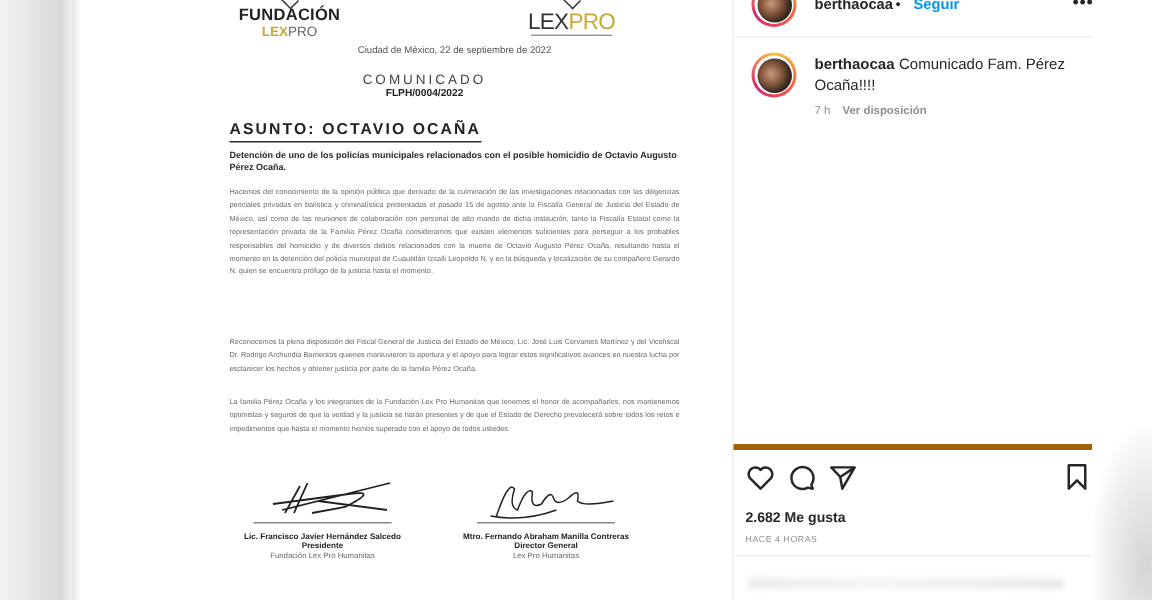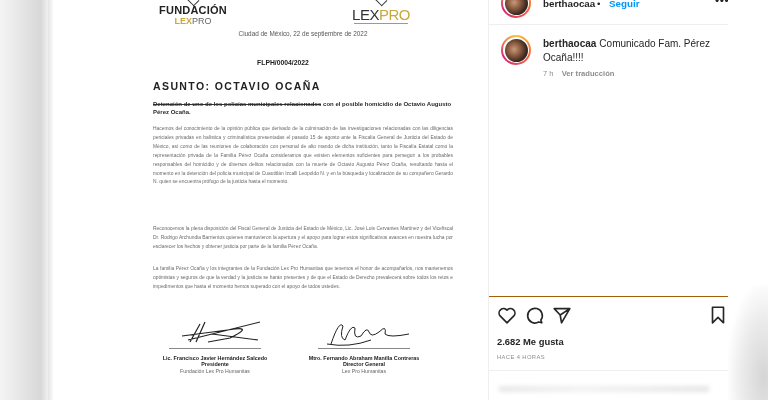--- a/index.html
+++ b/index.html
@@ -37,21 +37,21 @@
   .logo-right .t1 { font-size: 15px; line-height: 15px; margin-top: 3px; letter-spacing: -0.5px; }
   .logo-right .t1 .lex { color: #333; }
   .logo-right .t1 .pro { color: #c9a83a; }
   .logo-right .tag { font-size: 3px; color: #888; border-top: 0.5px solid #999; margin: 1px 4px 0; height: 3px; }
 
   .city-date { position: absolute; left: 140px; top: 30px; width: 200px; font-size: 6.4px; color: #555; text-align: center; }
 
   .comunicado { position: absolute; left: 0; top: 48px; width: 440px; text-align: center; font-size: 9px; letter-spacing: 2px; color: #444; }
   .folio { position: absolute; left: 0; top: 59px; width: 440px; text-align: center; font-size: 6.8px; font-weight: bold; color: #222; }
 
-  .asunto { position: absolute; left: 90px; top: 80px; font-size: 10.5px; font-weight: bold; letter-spacing: 1.4px; color: #222; border-bottom: 1.3px solid #333; padding-bottom: 12px; }
+  .asunto { position: absolute; left: 90px; top: 80px; font-size: 10.5px; font-weight: bold; letter-spacing: 1.4px; color: #222; border-bottom: 1.3px solid #333; padding-bottom: 2px; }
 
   .subject-text { position: absolute; left: 90px; top: 101px; width: 300px; font-size: 6px; line-height: 7.8px; font-weight: bold; color: #2a2a2a; }
 
   .para { position: absolute; left: 90px; width: 300px; font-size: 4.9px; line-height: 8.9px; color: #6a6a6a; text-align: justify; filter: blur(0.35px); }
   .p1 { top: 125px; }
   .p2 { top: 225px; }
   .p3 { top: 265px; }
 
   .sig { position: absolute; top: 318px; width: 140px; text-align: center; }
   .sig-left { left: 82px; }
@@ -81,21 +81,21 @@
   .follow { position: absolute; left: 120px; top: -2px; font-size: 9.8px; font-weight: bold; color: #0095f6; }
   .more { position: absolute; left: 226px; top: -6px; font-size: 12px; color: #262626; letter-spacing: 0.5px; }
 
   .comment { position: absolute; left: 0; top: 25px; width: 240px; }
   .comment .avatar { left: 12px; top: 10px; }
   .comment-text { position: absolute; left: 54px; top: 12px; width: 180px; font-size: 10px; line-height: 14px; color: #262626; }
   .comment-text .u { font-weight: bold; margin-right: 3px; }
   .comment-meta { position: absolute; left: 54px; top: 44px; font-size: 7.6px; color: #8e8e8e; white-space: nowrap; }
   .comment-meta .tr { margin-left: 6px; font-weight: bold; }
 
-  .actions { position: absolute; left: 0; top: 296px; width: 240px; height: 75px; border-top: 1px solid #a16207; border-bottom: 1px solid #efefef; }
+  .actions { position: absolute; left: 0; top: 296px; width: 240px; height: 75px; border-top: 4px solid #a16207; border-bottom: 1px solid #efefef; }
   .act-icon { position: absolute; top: 7px; width: 22px; height: 22px; }
   .heart { left: 7px; }
   .bubble { left: 34px; }
   .send { left: 62px; }
   .bookmark { left: 218px; }
   .likes { position: absolute; left: 8px; top: 39px; font-size: 9.4px; font-weight: bold; color: #262626; }
   .time { position: absolute; left: 8px; top: 57px; font-size: 5.8px; color: #8e8e8e; letter-spacing: 0.4px; }
 
   .add-comment { position: absolute; left: 0; top: 371px; width: 240px; height: 29px; }
   .add-comment .ghost { position: absolute; left: 10px; top: 15px; width: 210px; height: 6px; background: linear-gradient(to right, #e8e8e8 0%, #f2f2f2 40%, #e6e6e6 100%); filter: blur(2px); }
@@ -114,20 +114,21 @@
       <div class="t2"><span class="lex">LEX</span><span class="pro">PRO</span></div>
     </div>
 
     <div class="logo-right">
       <div class="gem"></div>
       <div class="t1"><span class="lex">LEX</span><span class="pro">PRO</span></div>
       <div class="tag"></div>
     </div>
 
     <div class="city-date">Ciudad de México, 22 de septiembre de 2022</div>
+    <div class="comunicado">COMUNICADO</div>
     <div class="folio">FLPH/0004/2022</div>
 
     <div class="asunto">ASUNTO: OCTAVIO OCAÑA</div>
     <div class="subject-text">Detención de uno de los policías municipales relacionados con el posible homicidio de Octavio Augusto Pérez Ocaña.</div>
 
     <div class="para p1">Hacemos del conocimiento de la opinión pública que derivado de la culminación de las investigaciones relacionadas con las diligencias periciales privadas en balística y criminalística presentadas el pasado 15 de agosto ante la Fiscalía General de Justicia del Estado de México, así como de las reuniones de colaboración con personal de alto mando de dicha institución, tanto la Fiscalía Estatal como la representación privada de la Familia Pérez Ocaña consideramos que existen elementos suficientes para perseguir a los probables responsables del homicidio y de diversos delitos relacionados con la muerte de Octavio Augusto Pérez Ocaña, resultando hasta el momento en la detención del policía municipal de Cuautitlán Izcalli Leopoldo N. y en la búsqueda y localización de su compañero Gerardo N. quien se encuentra prófugo de la justicia hasta el momento.</div>
     <div class="para p2">Reconocemos la plena disposición del Fiscal General de Justicia del Estado de México, Lic. José Luis Cervantes Martínez y del Vicefiscal Dr. Rodrigo Archundia Barrientos quienes mantuvieron la apertura y el apoyo para lograr estos significativos avances en nuestra lucha por esclarecer los hechos y obtener justicia por parte de la familia Pérez Ocaña.</div>
     <div class="para p3">La familia Pérez Ocaña y los integrantes de la Fundación Lex Pro Humanitas que tenemos el honor de acompañarlos, nos mantenemos optimistas y seguros de que la verdad y la justicia se harán presentes y de que el Estado de Derecho prevalecerá sobre todos los retos e impedimentos que hasta el momento hemos superado con el apoyo de todos ustedes.</div>
 
     <div class="sig sig-left">
@@ -169,21 +170,21 @@
     <div class="avatar">
         <div class="inner">
           <div class="photo"></div>
         </div>
       </div>
     <div class="comment-text">
       <span class="u">berthaocaa</span><span>Comunicado Fam. Pérez Ocaña!!!!</span>
     </div>
     <div class="comment-meta">
       <span>7 h</span>
-      <span class="tr">Ver traducción</span>
+      <span class="tr">Ver disposición</span>
     </div>
   </div>
 
   <div class="actions">
     <svg class="act-icon heart" viewBox="0 0 24 24">
       <path d="M12 20.5 L4.5 13 A4.6 4.6 0 0 1 12 6.8 A4.6 4.6 0 0 1 19.5 13 Z" fill="none" stroke="#262626" stroke-width="1.8" stroke-linejoin="round"></path>
     </svg>
     <svg class="act-icon bubble" viewBox="0 0 24 24">
       <path d="M19.5 17.5 A8 8 0 1 0 17 19.7 L20.5 20.5 Z" fill="none" stroke="#262626" stroke-width="1.8" stroke-linejoin="round"></path>
     </svg>

